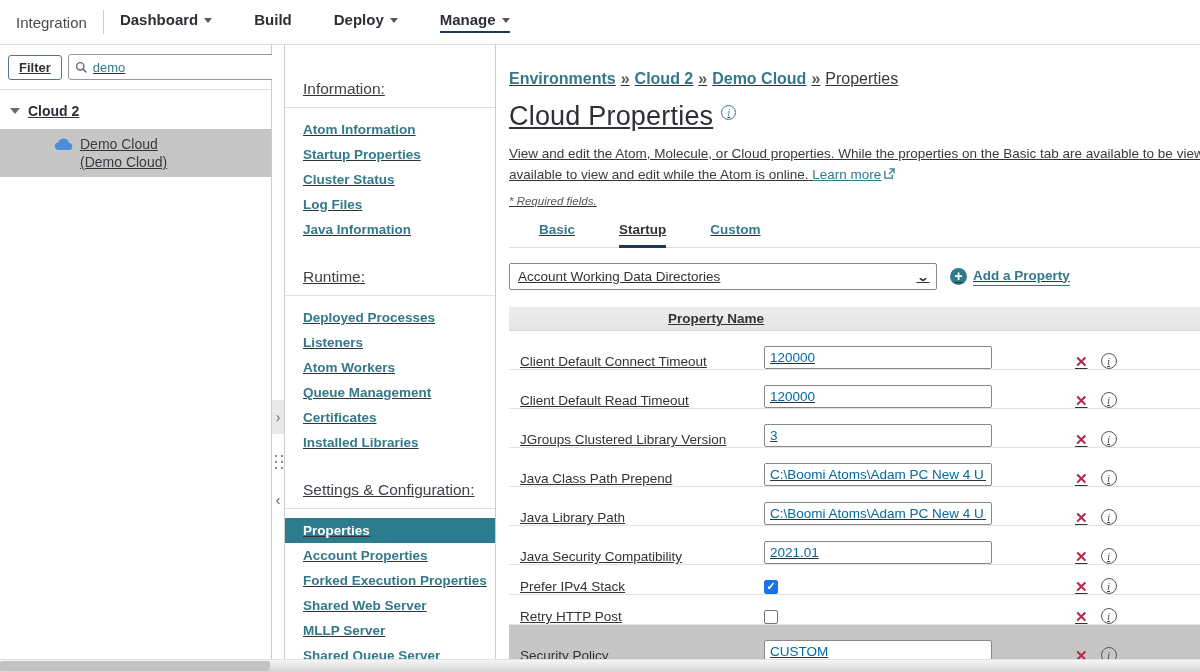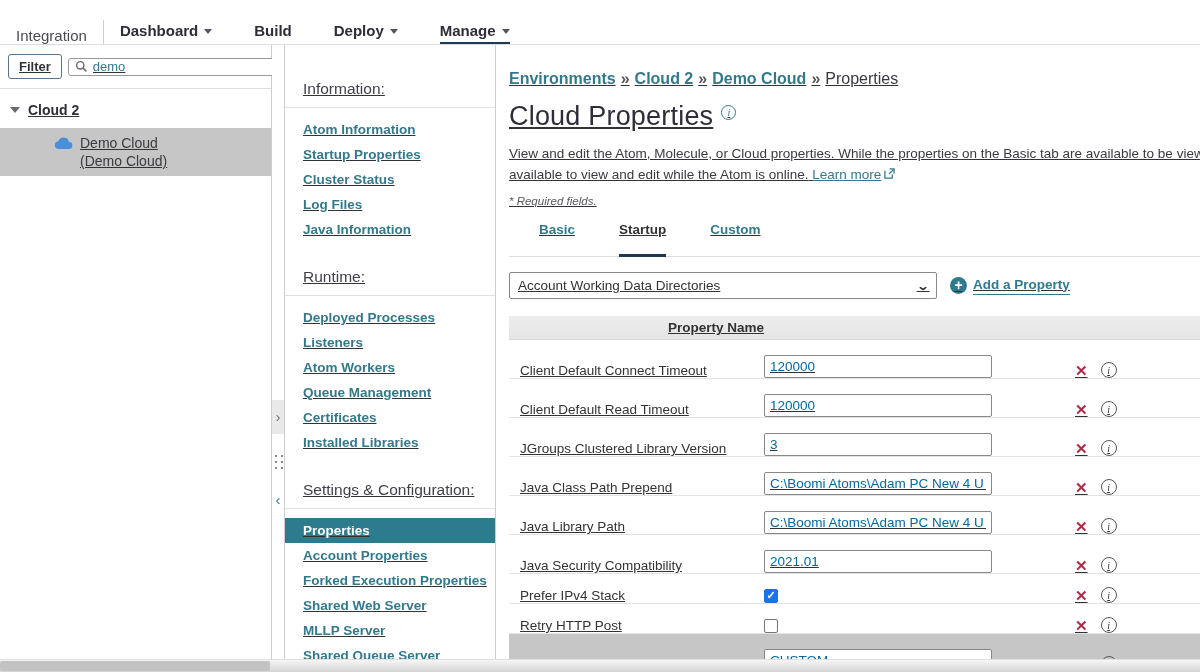--- a/index.html
+++ b/index.html
@@ -1,35 +1,35 @@
 <!DOCTYPE html>
 <html><head>
 <meta charset="utf-8">
 <style>
   * { margin:0; padding:0; box-sizing:border-box; }
   html,body { width:1200px; height:672px; overflow:hidden; background:#fff;
     font-family:"Liberation Sans", sans-serif; color:#333; }
   .app { width:1200px; height:672px; display:flex; flex-direction:column; background:#fff; }
 
   
-  .topbar { height:45px; flex:0 0 45px; display:flex; align-items:flex-end; border-bottom:1px solid #ddd; padding-left:16px; background:#fff; }
+  .topbar { height:45px; flex:0 0 45px; display:flex; align-items:center; border-bottom:1px solid #ddd; padding-left:16px; background:#fff; }
   .brand { font-size:15px; color:#4a4a52; }
   .nav-divider { width:1px; height:24px; background:#ccc; margin:0 16px; }
   .topnav { display:flex; align-items:center; gap:42px; }
   .nav-item { font-size:15px; font-weight:bold; color:#2e2e38; cursor:pointer; display:flex; align-items:center; gap:6px; padding-bottom:3px; border-bottom:2px solid transparent; }
   .nav-item.active { border-bottom-color:#1d3a54; }
   .caret { width:0; height:0; border-left:4px solid transparent; border-right:4px solid transparent; border-top:5px solid #55555e; margin-top:2px; }
 
   .bodyrow { flex:1 1 auto; display:flex; min-height:0;text-decoration:underline; }
 
   
   .left-panel { width:272px; flex:0 0 272px; border-right:1px solid #ccc; background:#fff; display:flex; flex-direction:column; }
   .left-toolbar { display:flex; align-items:center; gap:6px; padding:9px 8px; border-bottom:1px solid #ddd; }
   .filter-btn { background:#fff; border:1px solid #56748e; border-radius:3px; font-size:13px; font-weight:bold; color:#333; padding:4px 10px; cursor:pointer; font-family:inherit; }
-  .searchbox { flex:1; display:flex; align-items:center; border:1px solid #999; border-radius:3px; height:18px; padding:7px 6px; gap:5px; background:#fff; }
+  .searchbox { flex:1; display:flex; align-items:center; border:1px solid #999; border-radius:3px; height:26px; padding:7px 6px; gap:5px; background:#fff; }
   .searchbox input { border:none; outline:none; flex:1; min-width:0; font-size:13px; color:#33798b; font-family:inherit; background:transparent; }
   .clear-icon { width:14px; height:14px; border-radius:50%; background:#4a4a52; color:#fff; font-size:10px; line-height:14px; text-align:center; cursor:pointer; flex:0 0 14px; }
   .new-btn { background:#1d3a54; color:#fff; border:none; border-radius:3px; font-size:13px; font-weight:bold; padding:5px 9px; cursor:pointer; font-family:inherit; white-space:nowrap; }
   .tree { padding-top:10px; }
   .tree-group { display:flex; align-items:center; gap:8px; padding:3px 10px; font-size:14px; font-weight:bold; color:#2e2e38; cursor:pointer; }
   .tree-chev { width:0; height:0; border-left:5px solid transparent; border-right:5px solid transparent; border-top:6px solid #6a6a72; }
   .tree-node { margin-top:7px; background:#c6c6c6; padding:6px 10px 6px 80px; position:relative; font-size:14px; color:#3a3a40; line-height:18px; cursor:pointer; }
   .cloud-icon { position:absolute; left:54px; top:9px; }
 
   
@@ -56,21 +56,21 @@
   .title-row { margin-top:13px; display:flex; align-items:flex-start; gap:8px; }
   .page-title { font-size:27px; font-weight:400; color:#2e2e38; letter-spacing:0.2px; }
   .info-circle { width:15px; height:15px; border:1px solid #33798b; border-radius:50%; color:#33798b; font-size:10px; font-style:italic; font-family:"Liberation Serif", serif; display:inline-flex; align-items:center; justify-content:center; margin-top:4px; cursor:pointer; }
   .desc { margin-top:11px; font-size:13.5px; line-height:21px; color:#3a3a40; }
   .desc .line1 { white-space:nowrap; overflow:hidden; }
   .learn-more { color:#33798b; text-decoration:underline; cursor:pointer; }
   .ext-icon { display:inline-block; margin-left:3px; color:#33798b; }
   .required-note { margin-top:10px; font-size:11.5px; font-style:italic; color:#56565e; }
 
   .tabs { margin-top:15px; display:flex; gap:44px; padding-left:30px; border-bottom:1px solid #ddd; }
-  .tab { font-size:13.5px; font-weight:bold; color:#33798b; padding-bottom:17px; cursor:pointer; border-bottom:3px solid transparent; margin-bottom:-1px; }
+  .tab { font-size:13.5px; font-weight:bold; color:#33798b; padding-bottom:8px; cursor:pointer; border-bottom:3px solid transparent; margin-bottom:-1px; }
   .tab.active { color:#333; border-bottom-color:#1d3a54; }
 
   .selector-row { margin-top:15px; display:flex; align-items:center; }
   .select-box { width:428px; height:27px; border:1px solid #888; border-radius:2px; display:flex; align-items:center; padding:0 8px; font-size:13.5px; color:#333; cursor:pointer; background:#fff; justify-content:space-between; }
   .select-chev { font-size:12px; color:#333; font-weight:bold; transform:scaleX(1.3); }
   .add-prop { display:flex; align-items:center; gap:6px; margin-left:13px; cursor:pointer; }
   .plus-circle { width:17px; height:17px; background:#2d7c8e; border-radius:50%; color:#fff; font-size:14px; font-weight:bold; line-height:16px; text-align:center; }
   .add-prop-label { font-size:13.5px; font-weight:bold; color:#33798b; border-bottom:1px solid #33798b; padding-bottom:2px; }
 
   .ptable { margin-top:17px; }

